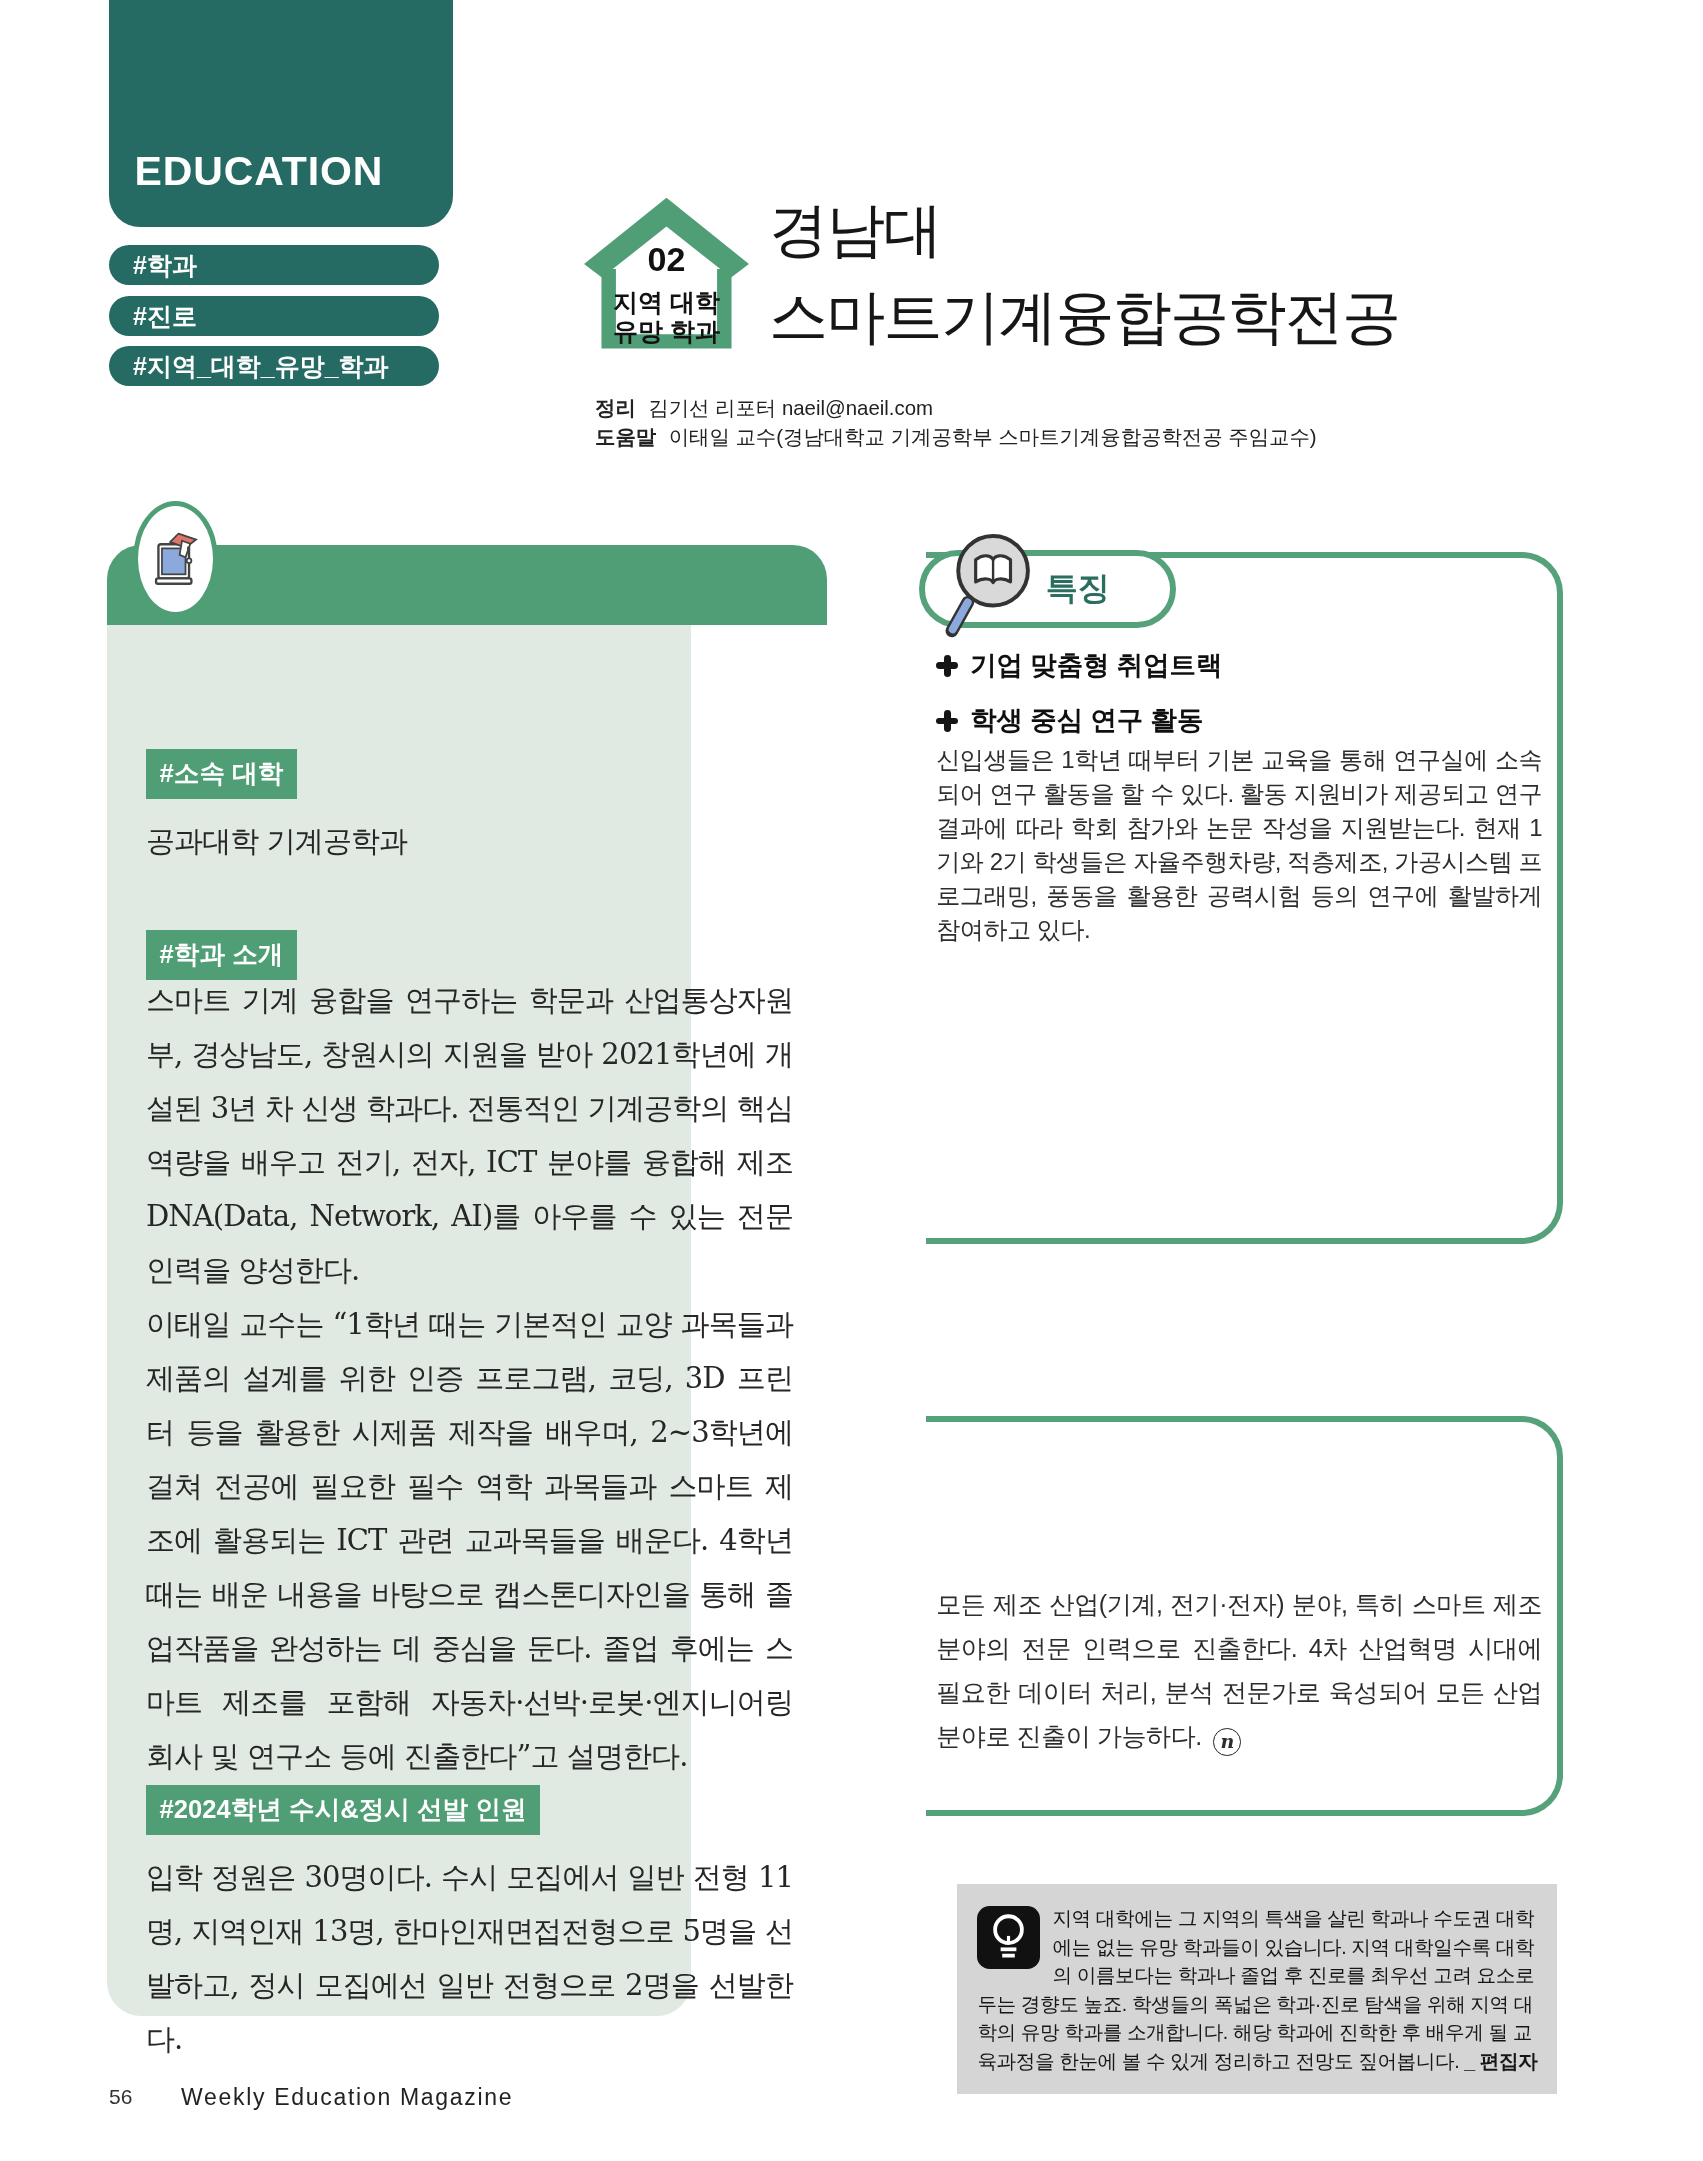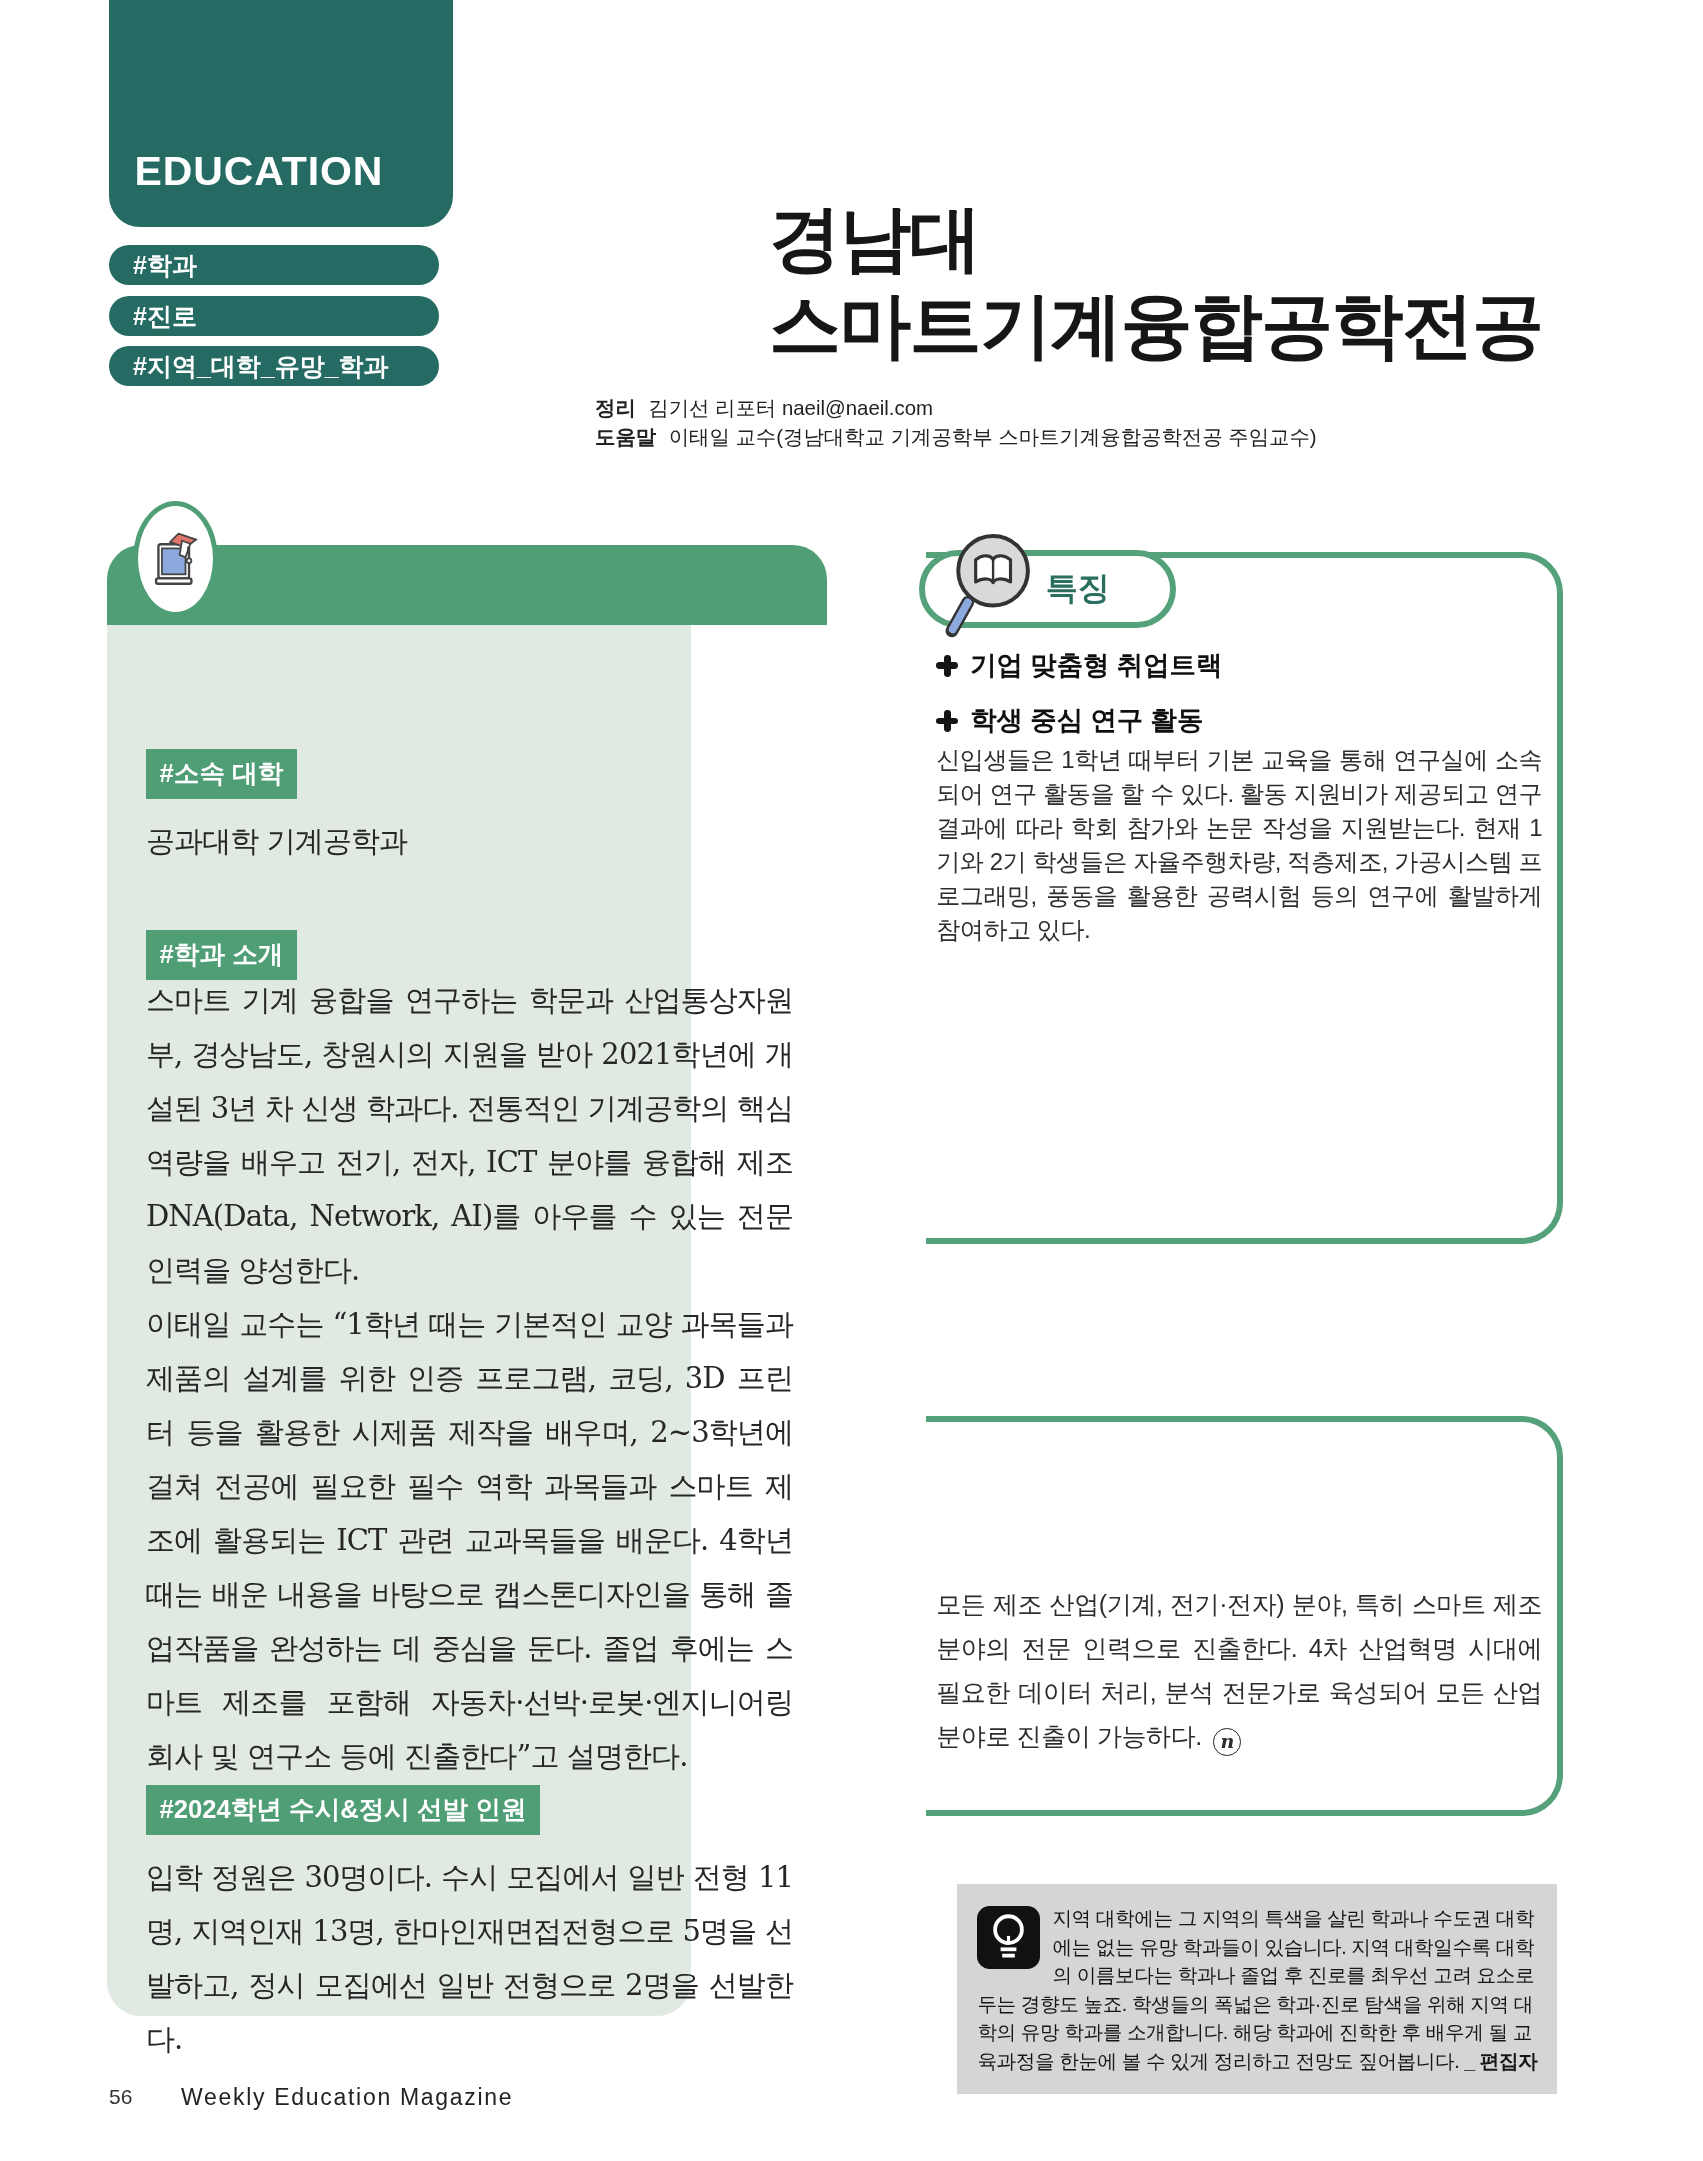--- a/index.html
+++ b/index.html
@@ -17,21 +17,21 @@
   .tag-1{top:245px;} .tag-2{top:296px;} .tag-3{top:346px;}
 
   
   .house{position:absolute;left:582px;top:196px;width:169px;height:153px;}
   .house svg{position:absolute;left:0;top:0;}
   .house-num{position:absolute;left:0;top:44px;width:169px;text-align:center;
     font-size:34px;font-weight:800;color:#111;}
   .house-line{position:absolute;left:0;width:169px;text-align:center;
     font-size:25px;font-weight:800;color:#111;}
   .house-line1{top:90px;} .house-line2{top:119px;}
-  .main-title{position:absolute;left:769px;font-size:72px;font-weight:700;
+  .main-title{position:absolute;left:769px;font-size:59px;font-weight:400;
     letter-spacing:-1.7px;color:#161616;white-space:nowrap;}
   .title-1{top:191px;} .title-2{top:278px;}
   .credit-line{position:absolute;left:595px;font-size:20.4px;color:#222;white-space:nowrap;}
   .credit-1{top:394px;} .credit-2{top:423px;}
   .credit-line b{font-weight:800;margin-right:6.8px;}
 
   
   .left-box{position:absolute;left:107px;top:545px;width:720px;height:1471px;}
   .left-box-header{position:absolute;left:0;top:0;width:720px;height:80px;
     background:#4f9e76;border-radius:34px 34px 0 0;}
@@ -105,20 +105,29 @@
   <div class="tag-pill tag-1">
     <span>#학과</span>
   </div>
   <div class="tag-pill tag-2">
     <span>#진로</span>
   </div>
   <div class="tag-pill tag-3">
     <span>#지역_대학_유망_학과</span>
   </div>
 
+  <div class="house">
+    <svg width="169" height="153" viewBox="0 0 198 180">
+      <polygon points="99,2 196,80 175,96 99,36 23,96 2,80" fill="#4f9e76"></polygon>
+      <path d="M31 86 V171 H167 V86" fill="#ffffff" stroke="#4f9e76" stroke-width="17"></path>
+    </svg>
+    <div class="house-num">02</div>
+    <div class="house-line house-line1">지역 대학</div>
+    <div class="house-line house-line2">유망 학과</div>
+  </div>
   <div class="main-title title-1">경남대</div>
   <div class="main-title title-2">스마트기계융합공학전공</div>
   <div class="credit-line credit-1">
     <b>정리</b>
     <span>김기선 리포터 naeil@naeil.com</span>
   </div>
   <div class="credit-line credit-2">
     <b>도움말</b>
     <span>이태일 교수(경남대학교 기계공학부 스마트기계융합공학전공 주임교수)</span>
   </div>

